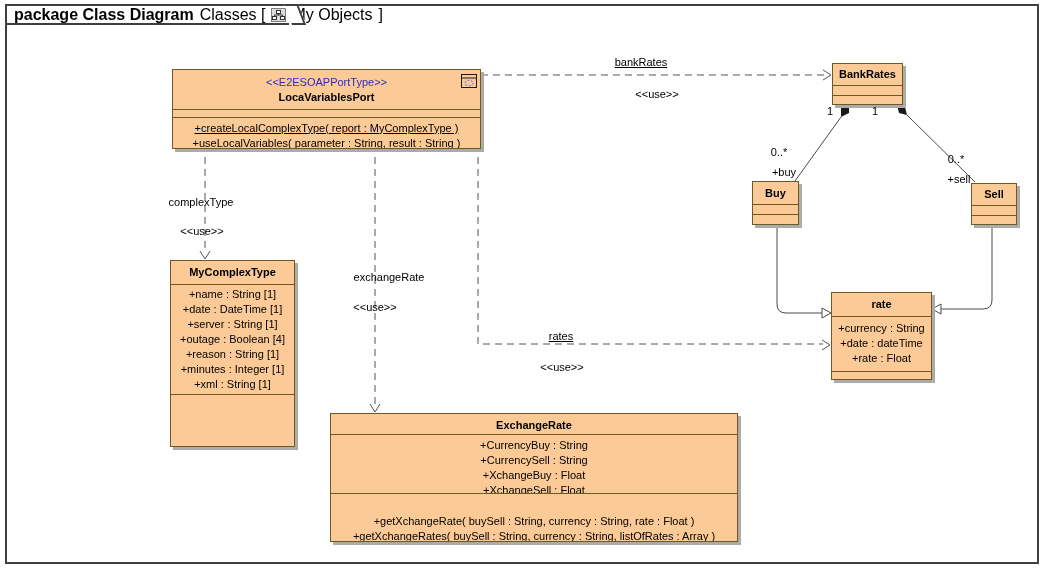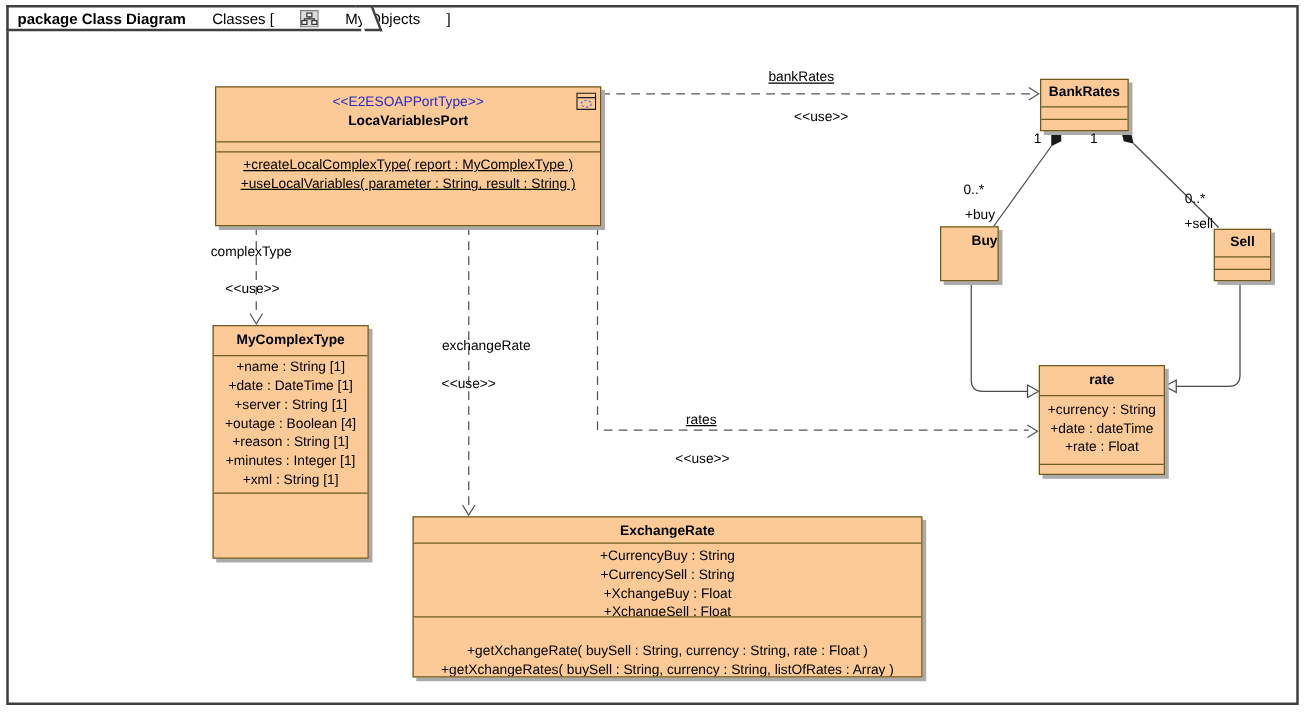--- a/index.html
+++ b/index.html
@@ -10,22 +10,22 @@
   }
   .frame {
     position:absolute; left:5px; top:4px; width:1030px; height:556px;
     border:2px solid #3f3f3f; z-index:1;
   }
   
   .tab {
     position:absolute; left:5px; top:4px; width:284px; height:21px;
     background:#fff; border:2px solid #3f3f3f; border-right:none;
     box-sizing:border-box; z-index:6;
-    display:flex; align-items:center; gap:21px; padding-left:7px;
-    font-size:12px; white-space:nowrap;
+    display:flex; align-items:center; gap:6px; padding-left:7px;
+    font-size:16px; white-space:nowrap;
   }
   .tab::after {
     content:""; position:absolute; right:-9px; top:-2px; width:12px; height:17px;
     background:#fff; border:2px solid #3f3f3f; border-left:none;
     transform:skewX(21deg); transform-origin:top left;
   }
   .tab .bold { font-weight:bold; }
   .tab-icon { display:inline-flex; }
   
   .cls {
@@ -113,21 +113,21 @@
 
   <div class="elabel" style="left:830px; top:105px;">1</div>
   <div class="elabel" style="left:875px; top:105px;">1</div>
 
   <div class="elabel" style="left:779px; top:146px;">0..*</div>
   <div class="elabel" style="left:784px; top:166px;">+buy</div>
 
   <div class="elabel" style="left:956px; top:153px;">0..*</div>
   <div class="elabel" style="left:959px; top:173px;">+sell</div>
 
-  <div class="cls" style="left:172px; top:69px; width:309px; height:112px;">
+  <div class="cls" style="left:172px; top:69px; width:309px; height:80px;">
     <div class="cmp" style="height:43px; padding-top:5px;">
       <div class="stereo">&lt;&lt;E2ESOAPPortType&gt;&gt;</div>
       <div class="cname">LocaVariablesPort</div>
       <span class="porttype-badge">
         <svg width="16" height="14" viewBox="0 0 16 14">
           <rect x="0.5" y="0.5" width="15" height="13" fill="none" stroke="#1a1a1a"></rect>
           <line x1="1" y1="4" x2="15" y2="4" stroke="#1a1a1a"></line>
           <ellipse cx="8" cy="9" rx="4" ry="2.7" fill="none" stroke="#6c6cd9" stroke-dasharray="2,1.5"></ellipse>
         </svg>
       </span>
@@ -152,21 +152,21 @@
     </div>
     <div class="cmp grow"></div>
   </div>
 
   <div class="cls" style="left:832px; top:63px; width:71px; height:42px;">
     <div class="cmp cname" style="height:21px; line-height:21px;">BankRates</div>
     <div class="cmp" style="height:10px;"></div>
     <div class="cmp grow"></div>
   </div>
 
-  <div class="cls" style="left:752px; top:181px; width:47px; height:44px;align-items:flex-end;">
+  <div class="cls" style="left:752px; top:181px; width:47px; height:44px;">
     <div class="cmp cname" style="height:22px; line-height:22px;">Buy</div>
     <div class="cmp" style="height:10px;"></div>
     <div class="cmp grow"></div>
   </div>
 
   <div class="cls" style="left:971px; top:183px; width:46px; height:42px;">
     <div class="cmp cname" style="height:21px; line-height:21px;">Sell</div>
     <div class="cmp" style="height:10px;"></div>
     <div class="cmp grow"></div>
   </div>

